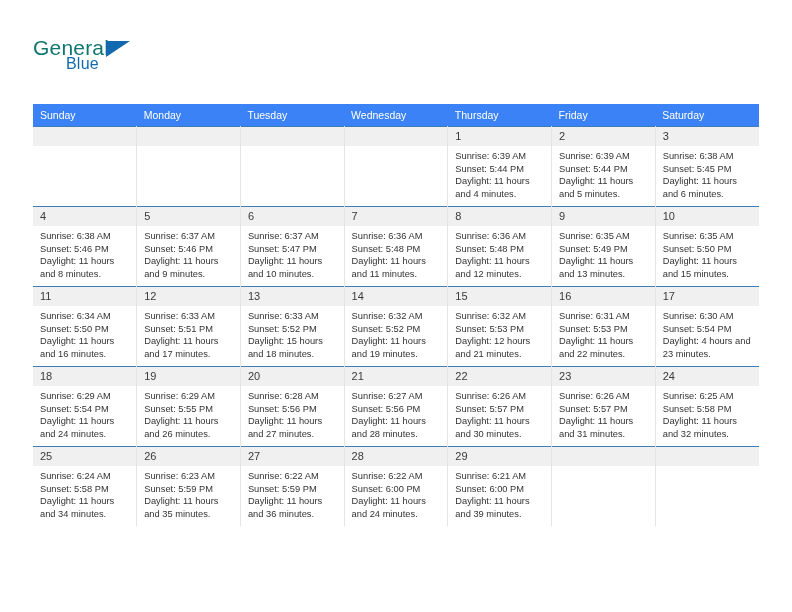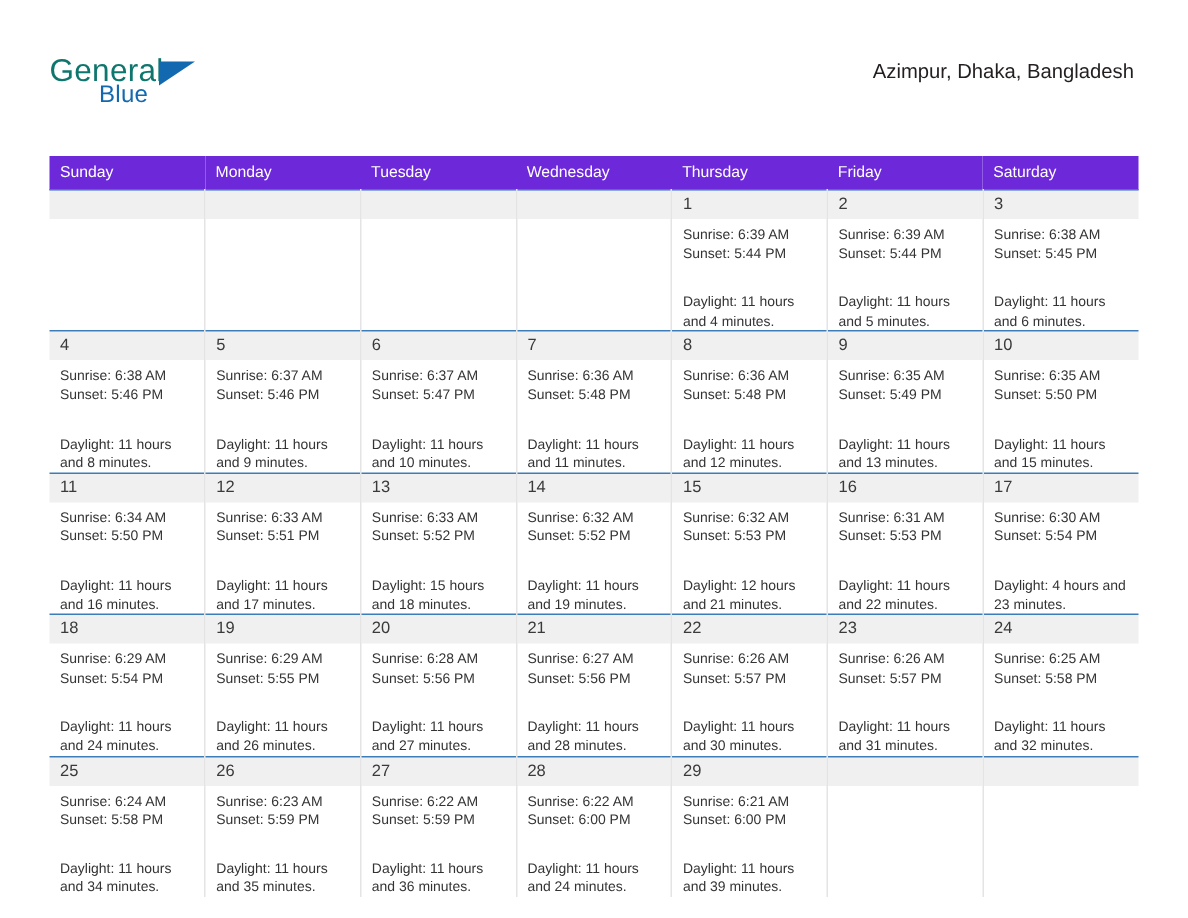--- a/index.html
+++ b/index.html
@@ -83,21 +83,21 @@
   
   .calendar {
     position: absolute;
     left: 33px;
     top: 104px;
     width: 726px;
     border-collapse: collapse;
     table-layout: fixed;
   }
   .calendar th {
-    background: #6d28d9;
+    background: #3b82f6;
     color: #ffffff;
     font-size: 10.5px;
     font-weight: normal;
     text-align: left;
     padding: 5px 0 5px 7px;
     height: 11px;
     border: none;
   }
   .calendar td {
     vertical-align: top;
@@ -123,37 +123,36 @@
   td.empty .daynum { background: #f0f0f0; color: #f0f0f0; }
   .info {
     padding: 4px 6px 0 7px;
   }
   .info div {
     font-size: 9.3px;
     line-height: 12.6px;
     color: #333333;
     white-space: nowrap;
   }
-  .info div.wrap { white-space: normal; margin-top: 20px; }
+  .info div.wrap { white-space: normal; }
 </style>
 </head>
 <body>
 
 <div class="page">
 
   <div class="header">
 
     <div class="logo">
       <span class="logo-general">General</span>
       <span class="logo-tri"></span>
       <span class="logo-blue">Blue</span>
     </div>
 
     <div class="title-block">
-      <div class="cal-subtitle">Azimpur, Dhaka, Bangladesh</div>
     </div>
 
   </div>
 
   <table class="calendar">
     <thead>
       <tr>
         <th>Sunday</th>
         <th>Monday</th>
         <th>Tuesday</th>

